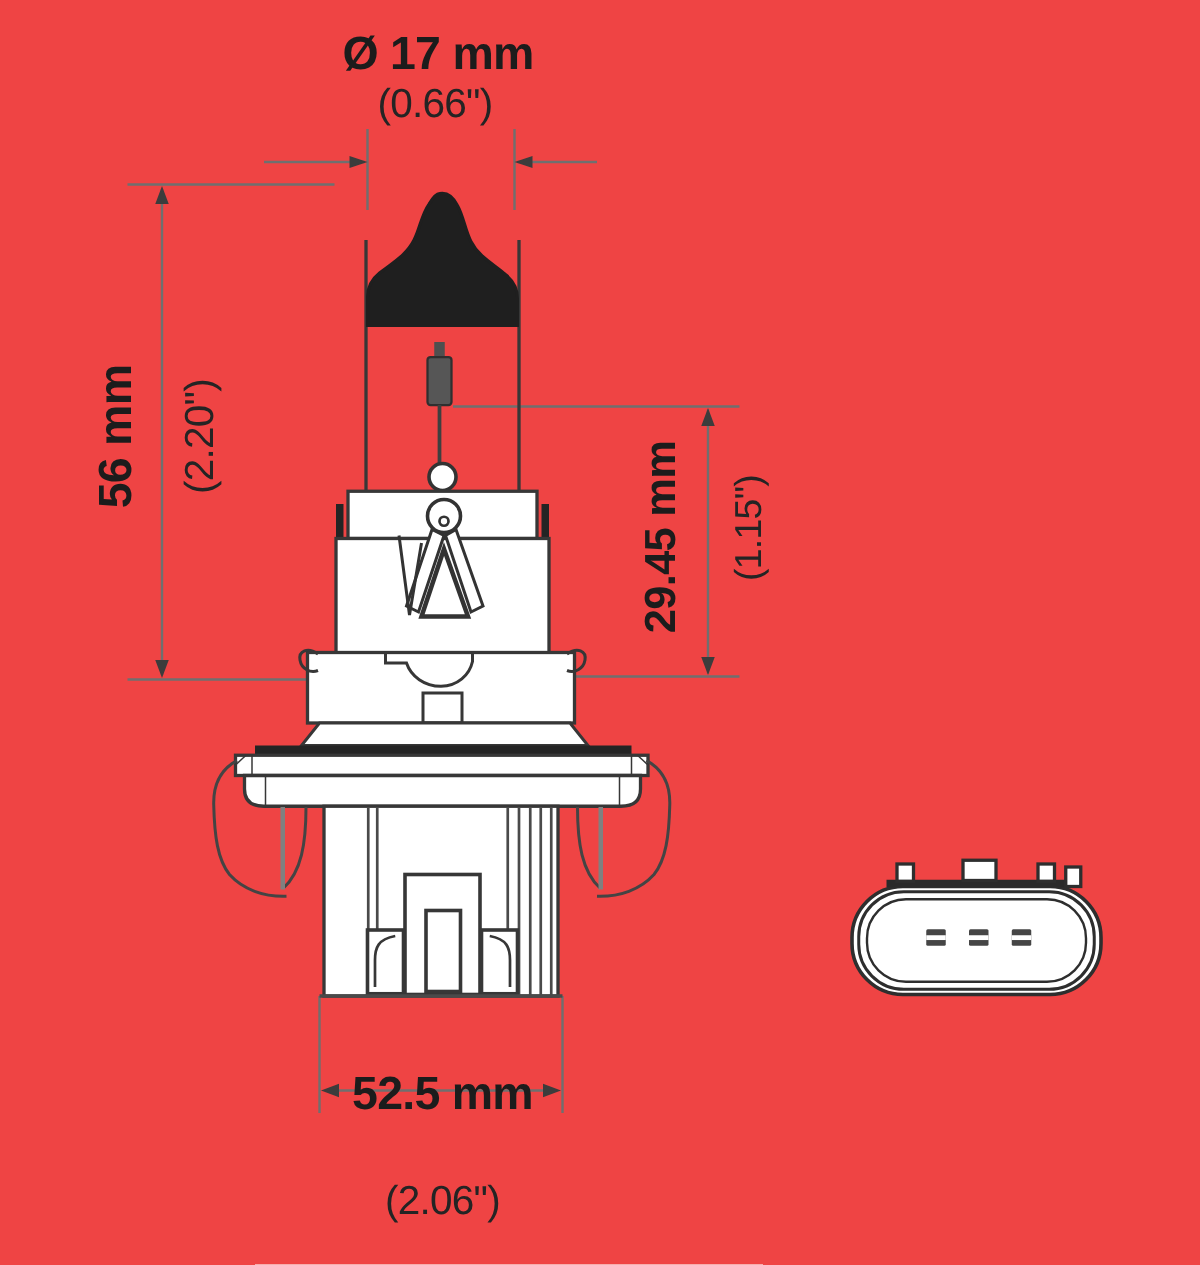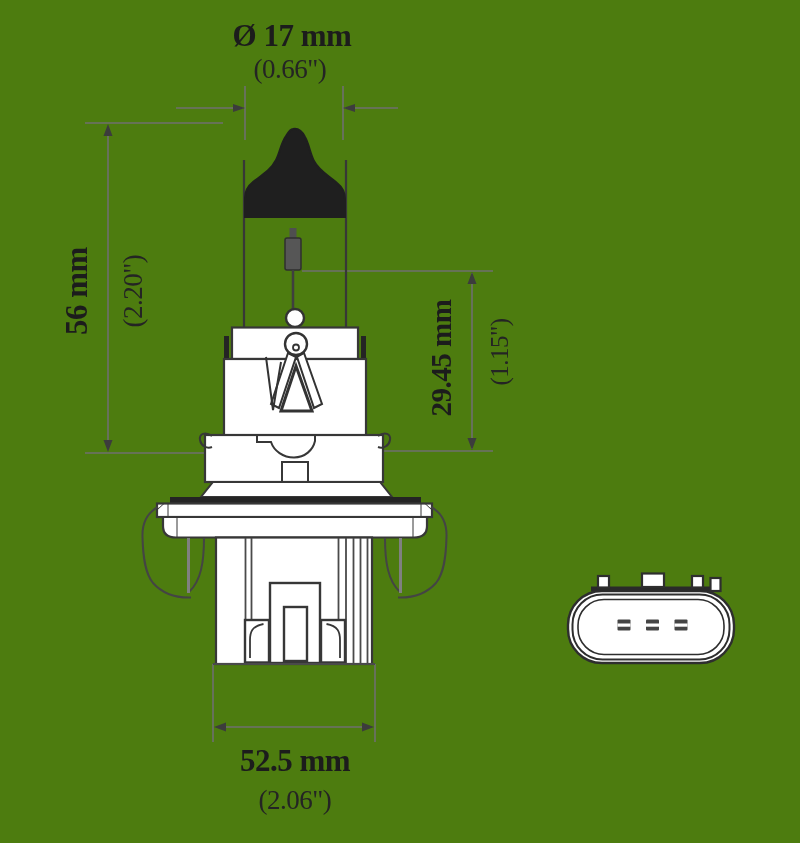--- a/index.html
+++ b/index.html
@@ -1,18 +1,18 @@
 <!DOCTYPE html>
 <html><head>
 <meta charset="utf-8">
 <style>
   html,body{margin:0;padding:0;background:#ffffff;}
   #stage{
-    position:relative;width:800px;height:843px;background:#4d7c0f;
-    font-family:Liberation Serif, serif;overflow:hidden;
+    position:relative;width:800px;height:843px;background:#ef4444;
+    font-family:Liberation Sans, sans-serif;overflow:hidden;
   }
   #linework{position:absolute;left:0;top:0;}
   .dim-label{
     position:absolute;display:flex;align-items:center;justify-content:center;
     color:#1c1c1c;white-space:nowrap;line-height:1;
   }
   .metric{font-size:31px;font-weight:700;letter-spacing:-0.5px;}
   .metric-sm{font-size:29px;font-weight:700;letter-spacing:-0.5px;}
   .imperial{font-size:27px;font-weight:400;letter-spacing:-0.5px;color:#242424;}
   .imperial-sm{font-size:25px;font-weight:400;letter-spacing:-0.5px;color:#242424;}
@@ -168,16 +168,16 @@
   <div class="dim-label imperial" style="left:140px;top:51px;width:300px;height:36px;">(0.66")</div>
 
   <div class="dim-label metric vert" style="left:-24px;top:271px;width:200px;height:40px;">56 mm</div>
 
   <div class="dim-label imperial vert" style="left:53px;top:273px;width:160px;height:36px;">(2.20")</div>
 
   <div class="dim-label metric-sm vert" style="left:341px;top:338px;width:200px;height:40px;">29.45 mm</div>
 
   <div class="dim-label imperial-sm vert" style="left:424px;top:335px;width:150px;height:34px;">(1.15")</div>
 
-  <div class="dim-label metric" style="left:145px;top:740px;width:300px;height:40px;">52.5 mm</div>
+  <div class="dim-label metric" style="left:145px;top:708px;width:300px;height:40px;">52.5 mm</div>
 
   <div class="dim-label imperial" style="left:145px;top:782px;width:300px;height:36px;">(2.06")</div>
 </div>
 
 </body></html>

